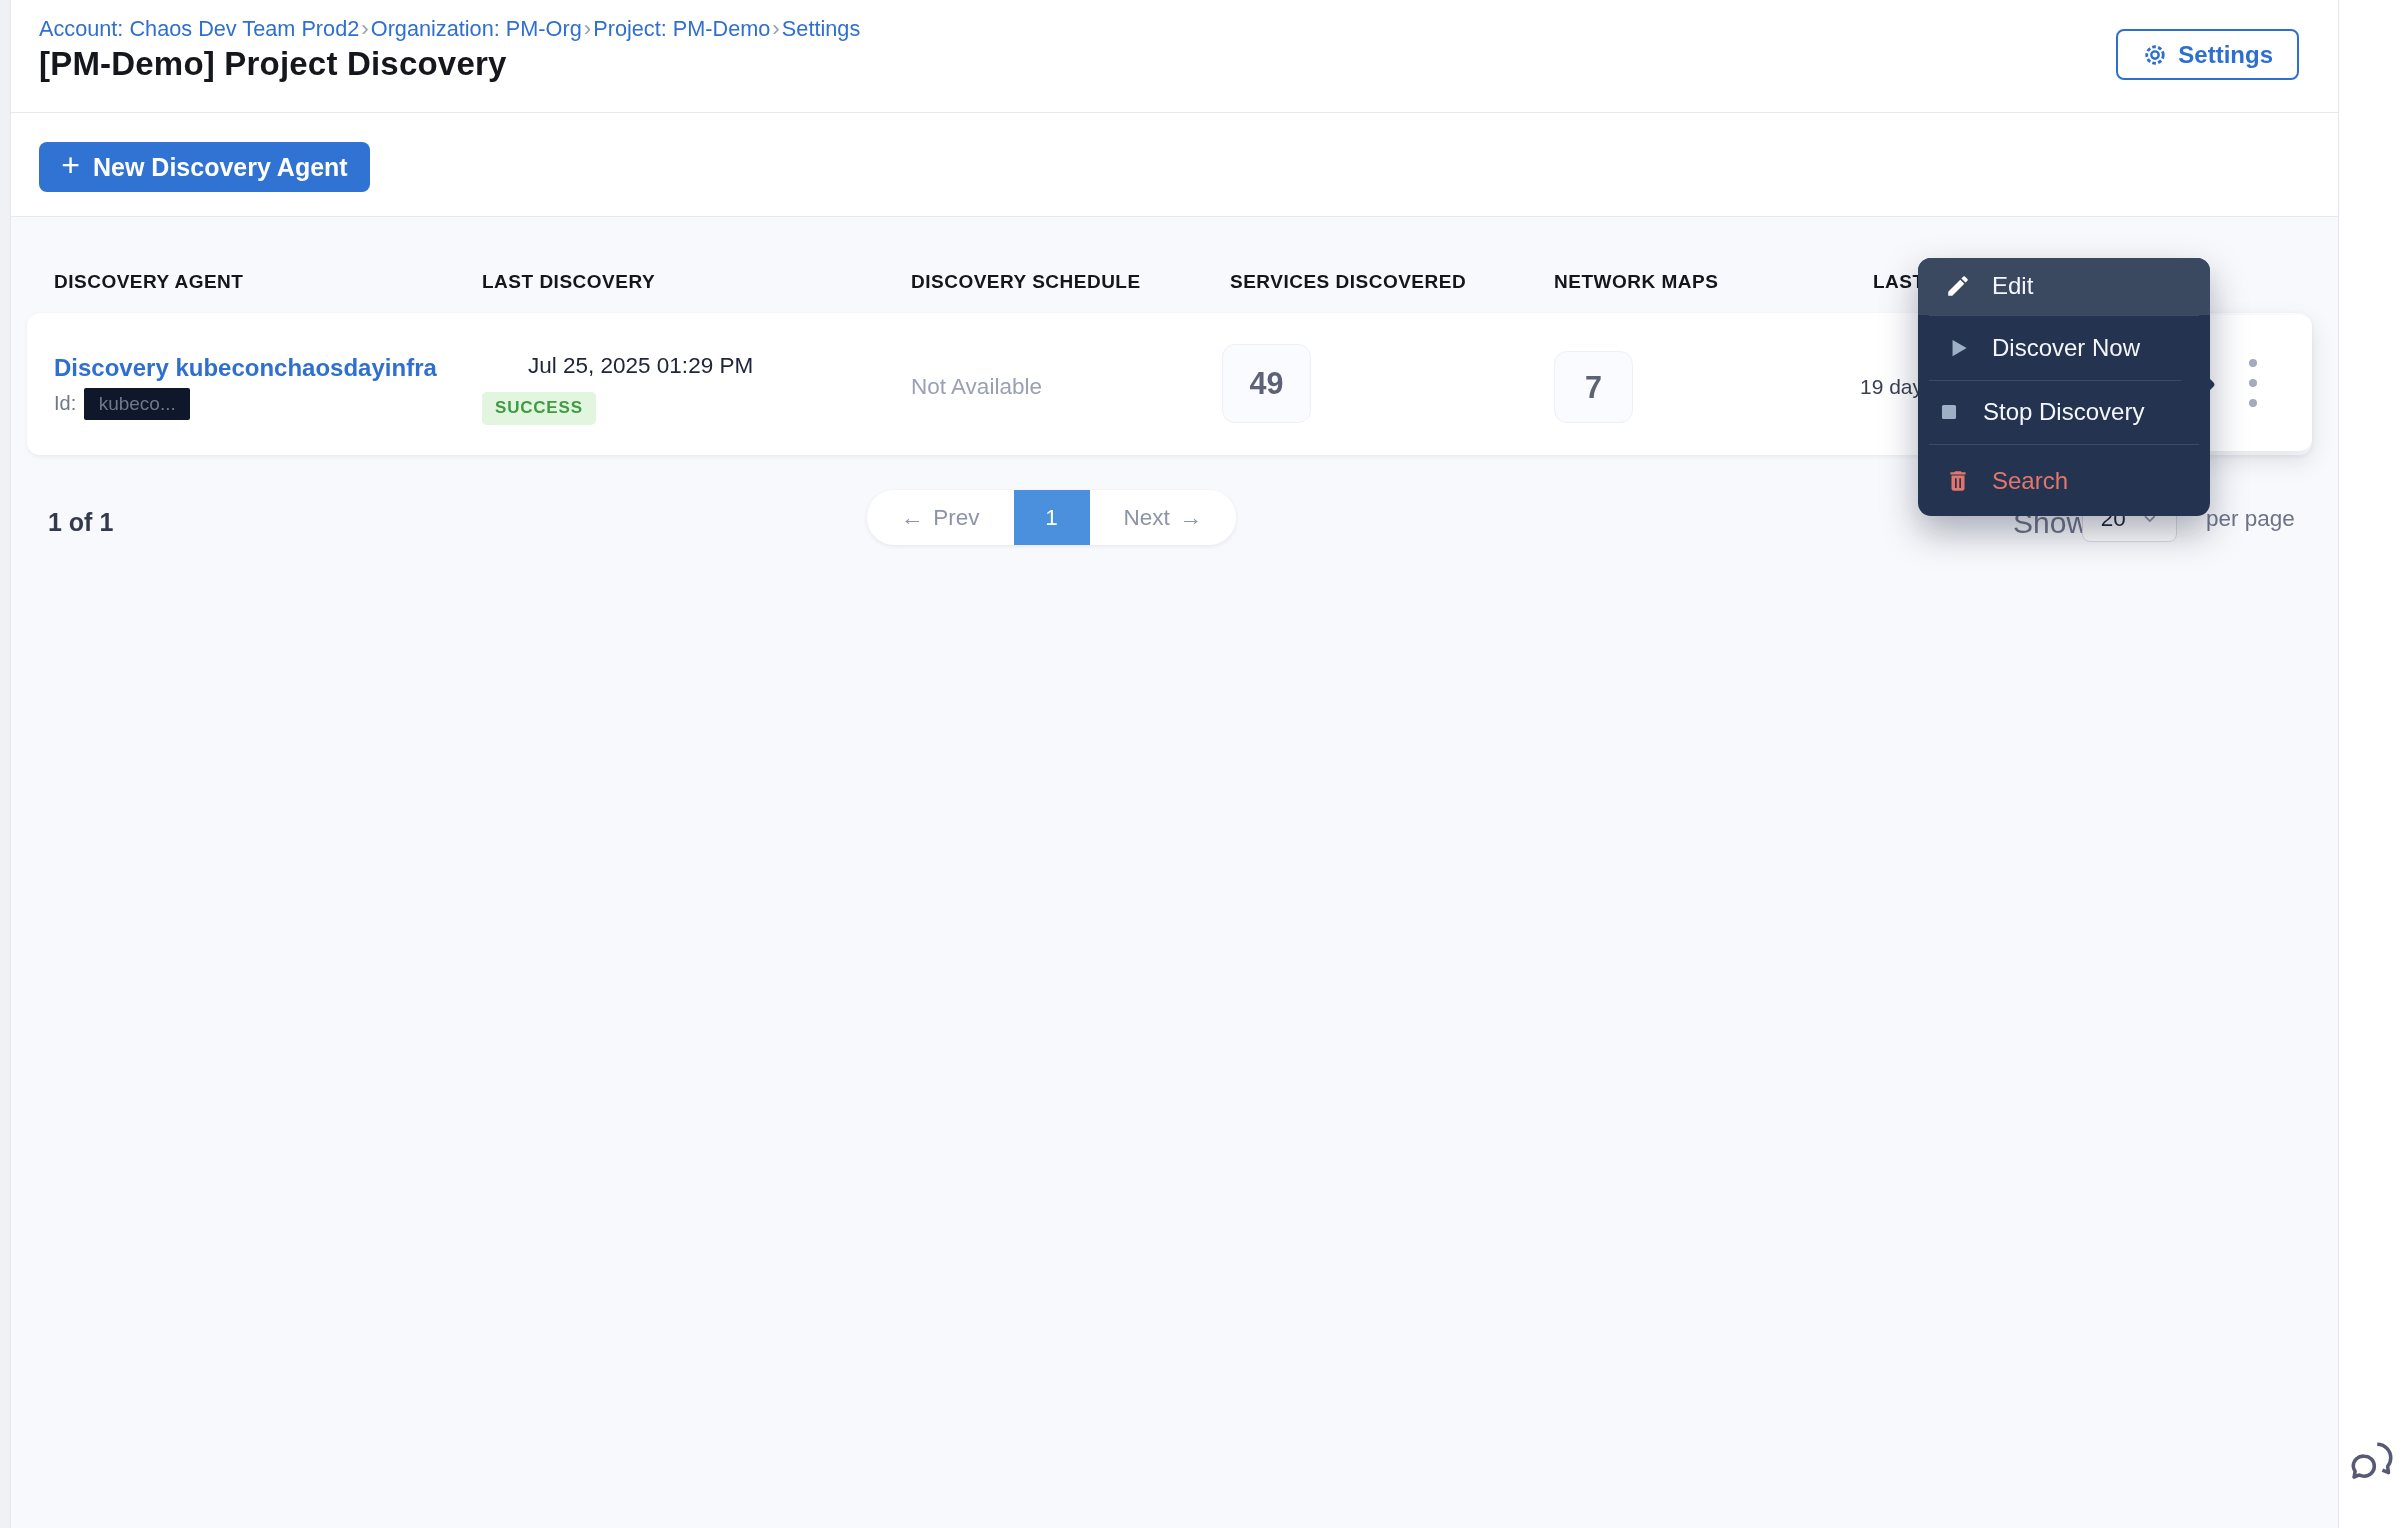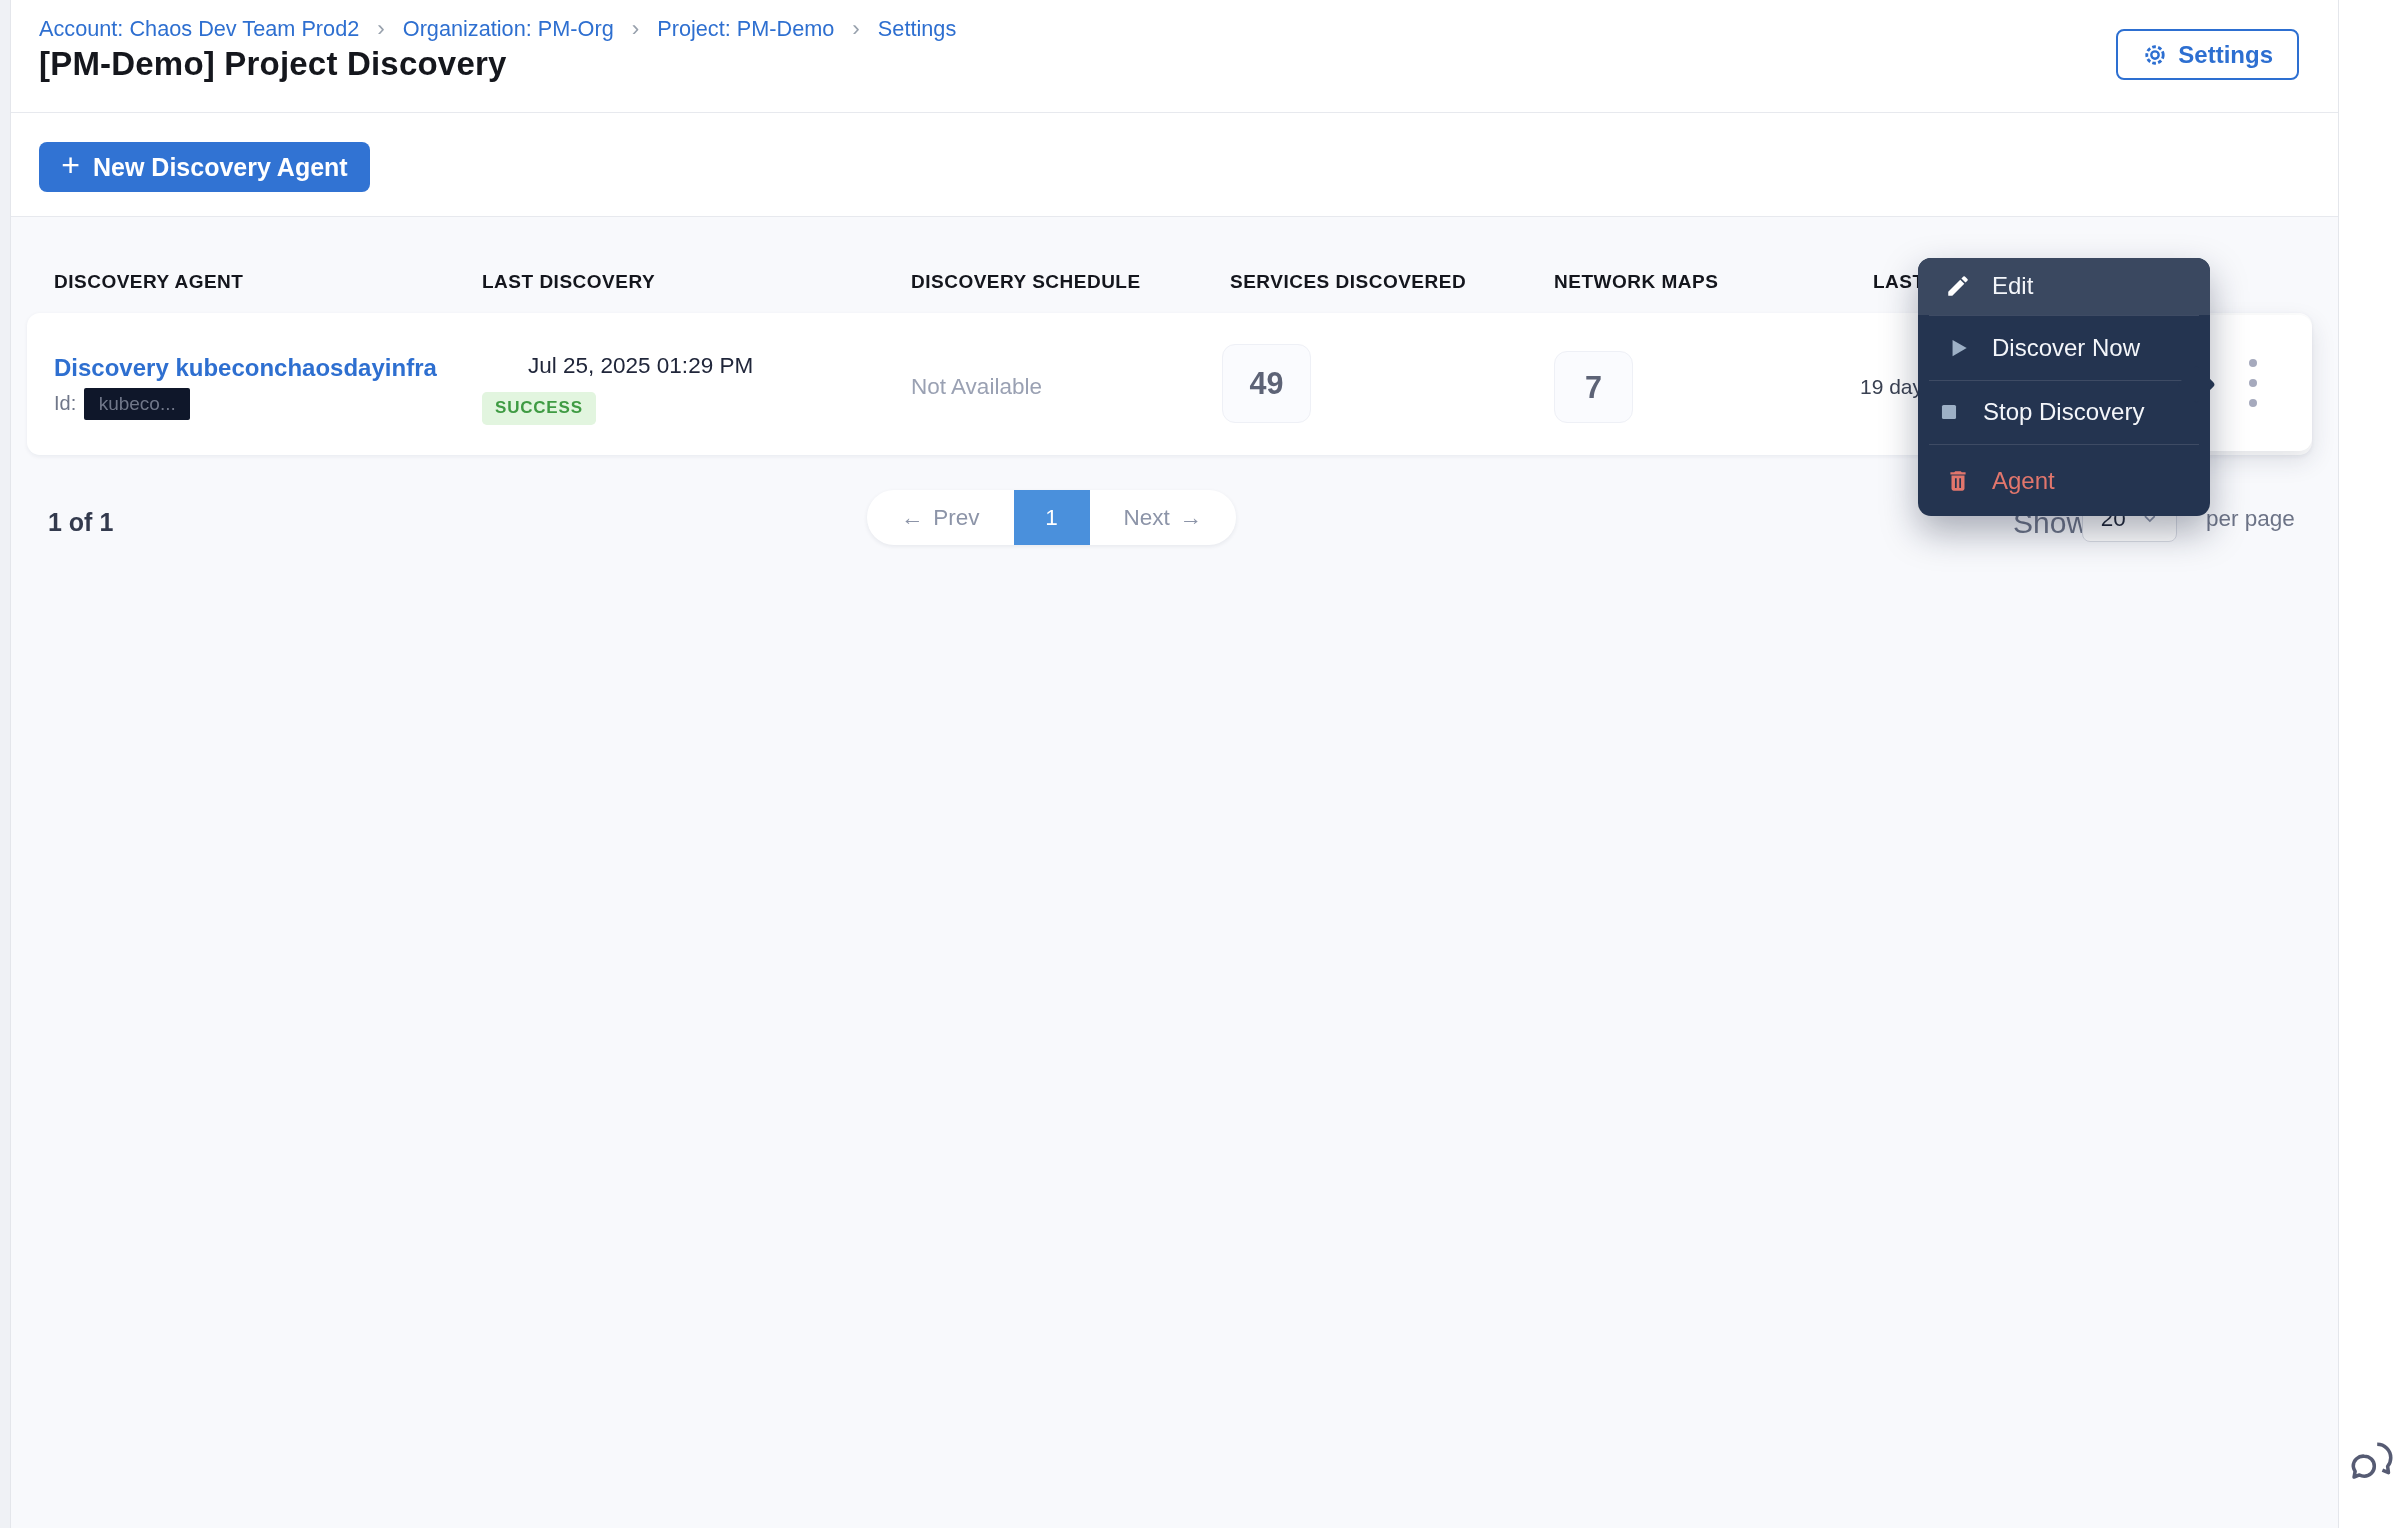--- a/index.html
+++ b/index.html
@@ -9,21 +9,21 @@
 
   
   .left-strip { position:absolute; left:0; top:0; width:11.2px; height:100%; background:#eff1f5; border-right:0.8px solid #e4e6eb; }
   .right-strip { position:absolute; left:2338px; top:0; width:63px; height:100%; background:#ffffff; border-left:0.8px solid #e4e6eb; }
 
   
   .hr1 { position:absolute; left:11.2px; top:112px; width:2327px; height:0; border-top:0.8px solid #e7e9ee; }
   .hr2 { position:absolute; left:11.2px; top:216px; width:2327px; height:0; border-top:0.8px solid #e7e9ee; }
   .gray-bg { position:absolute; left:11.2px; top:217px; width:2327px; height:1311px; background:#f8f9fc; }
 
-  .breadcrumb { position:absolute; left:39px; top:16px; display:flex; align-items:center; gap:18px; font-size:21.7px; }
+  .breadcrumb { position:absolute; left:39px; top:16px; display:flex; align-items:center; gap:2px; font-size:21.7px; }
   .breadcrumb a { color:#2e6fd0; text-decoration:none; cursor:pointer; }
   .crumb-sep { color:#98a1ad; font-size:22.5px; }
 
   .page-title { position:absolute; left:39px; top:45px; font-size:33px; font-weight:700; color:#15171d; letter-spacing:0.2px; }
 
   .settings-btn { position:absolute; left:2116px; top:29px; width:183px; height:51px; border:2.4px solid #2d6fd1; border-radius:8px;
     background:#fff; display:flex; align-items:center; justify-content:center; gap:10.4px; cursor:pointer; }
   .settings-btn span { color:#2d6fd1; font-size:24px; font-weight:700; }
 
   .new-agent-btn { position:absolute; left:39px; top:142px; width:331px; height:50px; background:#3173d3; border:none; border-radius:8px;
@@ -196,21 +196,21 @@
       <svg width="26" height="26" viewBox="0 0 24 24" fill="#9db0c6">
         <rect x="5.5" y="5.5" width="13" height="13" rx="1.5"></rect>
       </svg>
       <span class="mi-label">Stop Discovery</span>
     </div>
     <div class="menu-sep"></div>
     <div class="menu-item mi-delete">
       <svg width="26" height="26" viewBox="0 0 24 24" fill="#e2766c">
         <path d="M6 19c0 1.1.9 2 2 2h8c1.1 0 2-.9 2-2V7H6v12zM9.2 9.5h1.6v9H9.2v-9zm4 0h1.6v9h-1.6v-9zM19 4h-3.5l-1-1h-5l-1 1H5v2h14V4z"></path>
       </svg>
-      <span class="mi-label">Agent</span>
+      <span class="mi-label">Search</span>
     </div>
   </div>
 
   <svg class="chat-fab" viewBox="0 0 24 24" fill="none" stroke="#565b73" stroke-width="1.7" stroke-linejoin="round">
     <path d="M14.5 3.5a6.5 6.5 0 0 1 6.5 6.5c0 1.6-.55 3-1.5 4.1l.4 3-2.9-1.2"></path>
     <path d="M8.3 9.2a4.8 4.8 0 0 1 4.8 4.8 4.8 4.8 0 0 1-4.8 4.8c-.8 0-1.6-.2-2.3-.6l-2.6 1 .5-2.7a4.7 4.7 0 0 1-.9-2.5 4.8 4.8 0 0 1 5.3-4.8z" fill="#ffffff"></path>
   </svg>
 
 </div>
 

